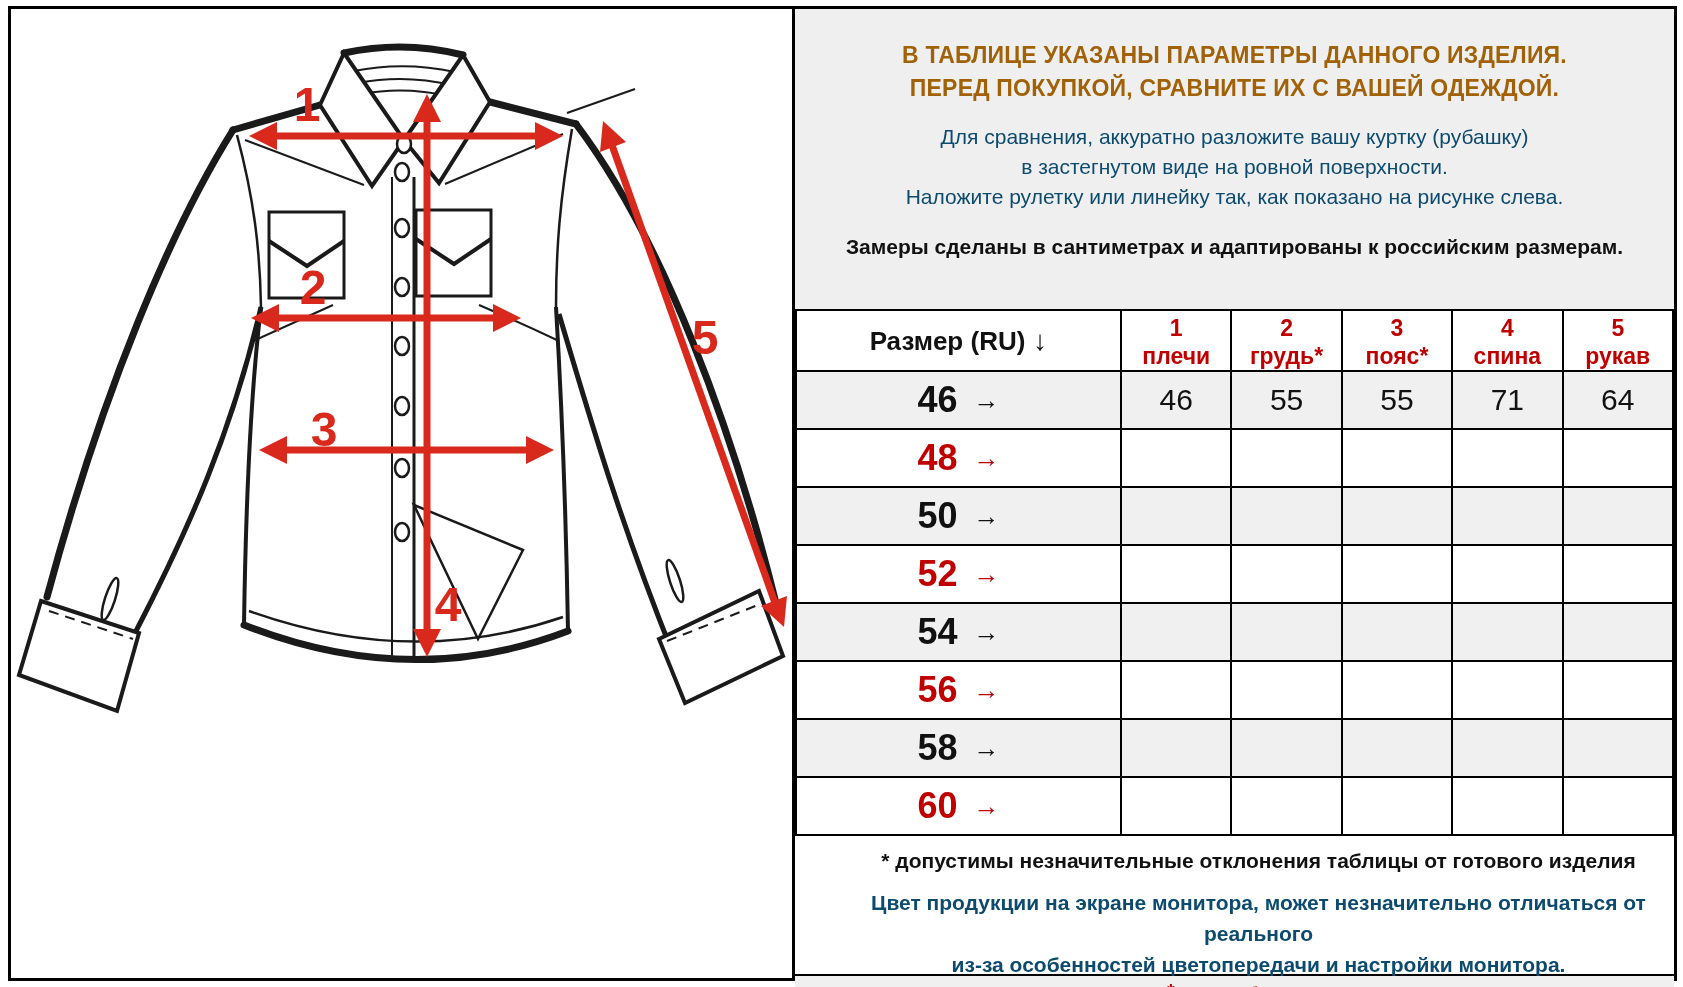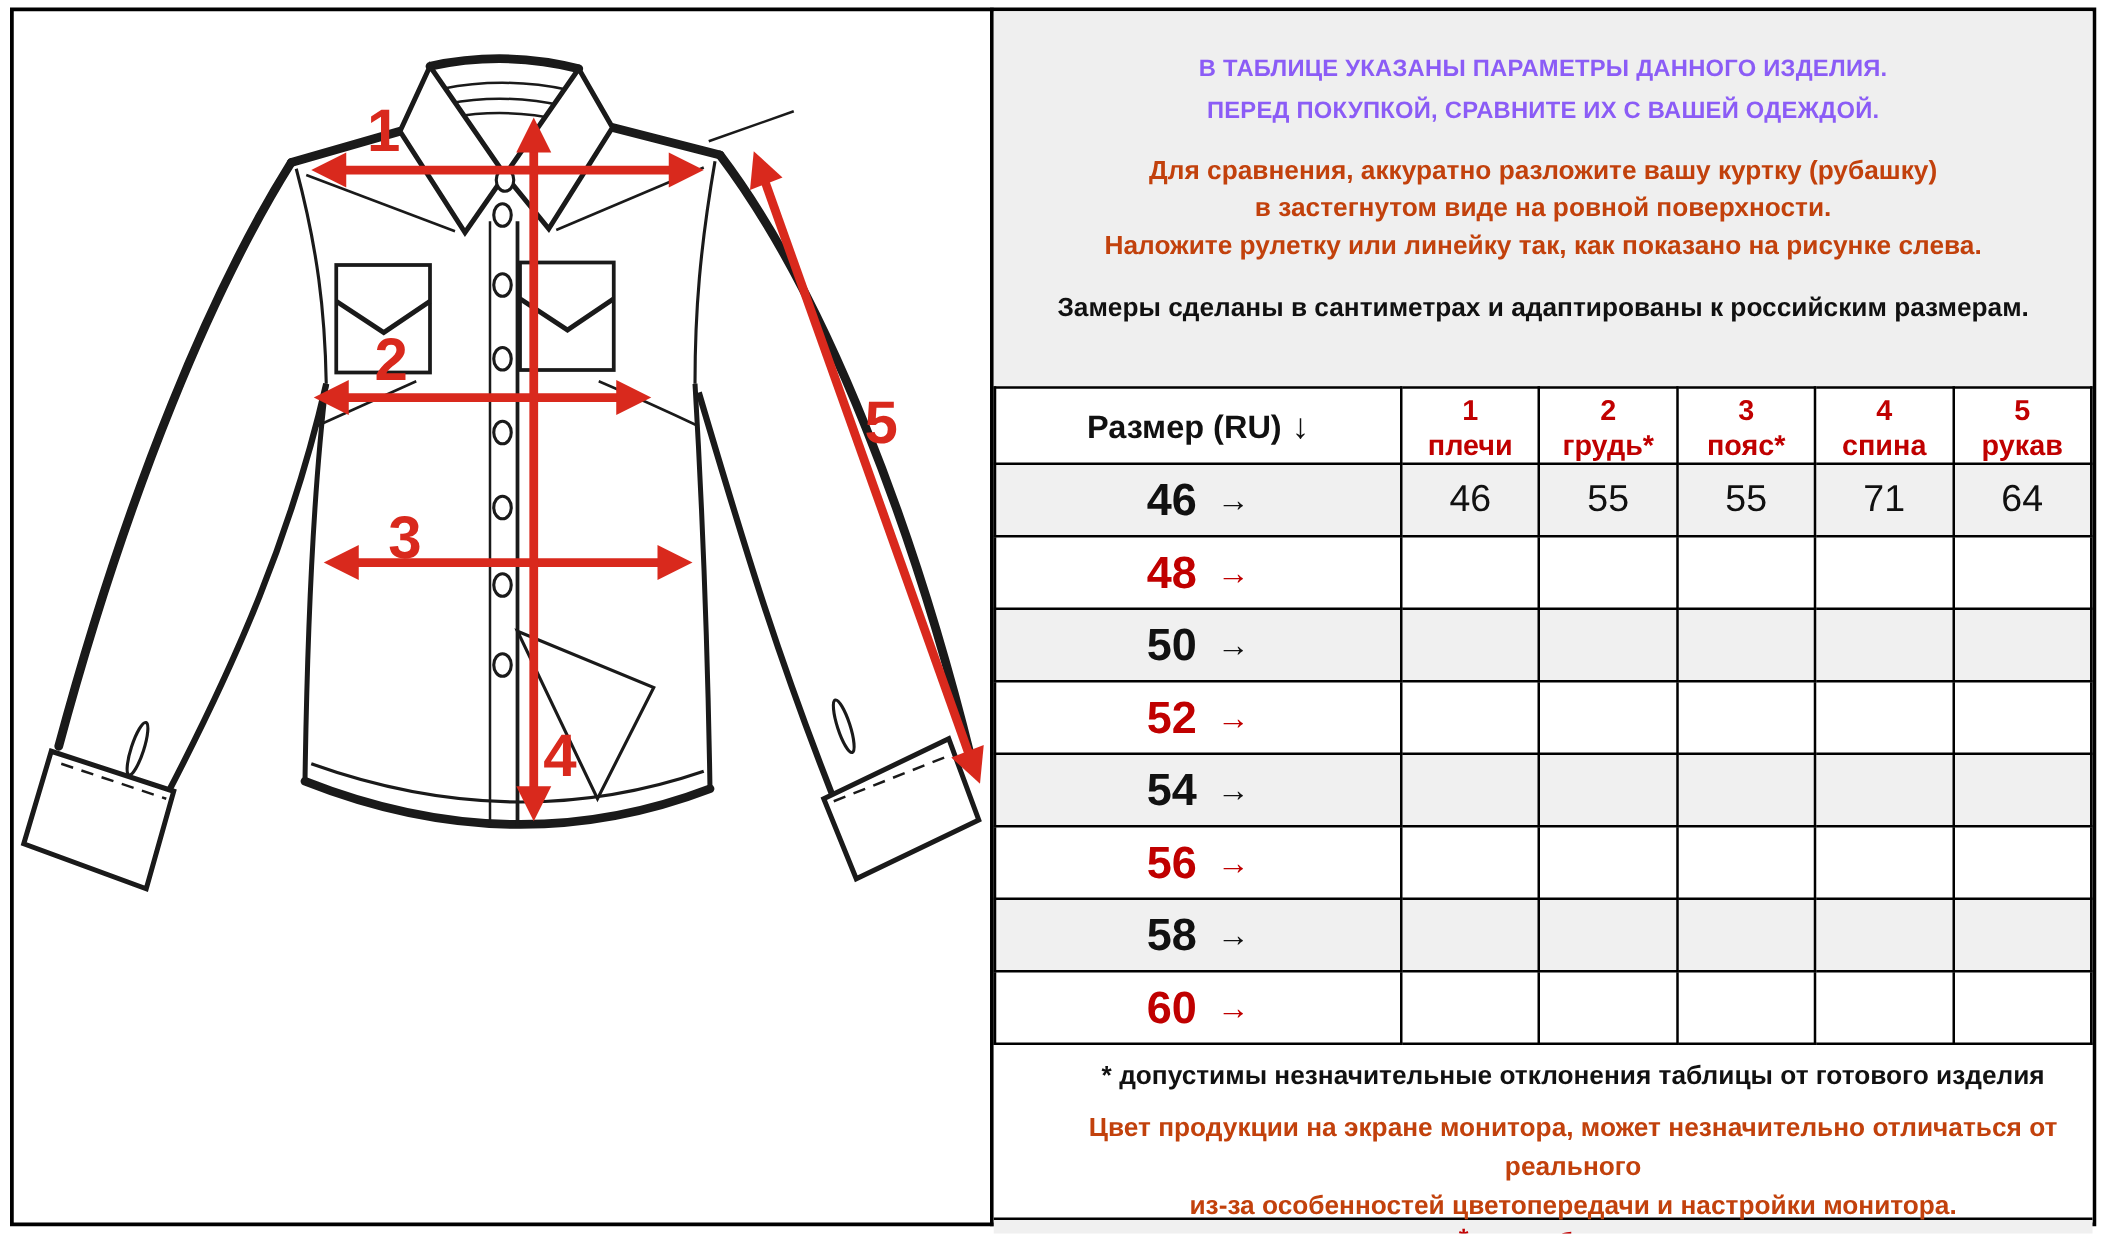--- a/index.html
+++ b/index.html
@@ -16,22 +16,22 @@
   .mlabel{font:bold 48px "Liberation Sans","DejaVu Sans",sans-serif;fill:#d9291d;}
   
   #right-panel{
     position:absolute;left:792px;top:6px;width:885px;height:975px;
     border:3px solid #000;box-sizing:border-box;background:#fff;
   }
   .instructions{
     height:300px;background:#efefef;text-align:center;box-sizing:border-box;
     padding-top:30px;
   }
-  .instr-title{color:#8b5cf6;font-size:19px;font-weight:bold;line-height:33px;letter-spacing:.2px;}
-  .instr-body{color:#c2410c;font-size:21px;font-weight:bold;line-height:30px;margin-top:17px;}
+  .instr-title{color:#a16207;font-size:23px;font-weight:bold;line-height:33px;letter-spacing:.2px;}
+  .instr-body{color:#0c4a6e;font-size:21px;font-weight:normal;line-height:30px;margin-top:17px;}
   .instr-note{color:#111;font-size:21px;font-weight:bold;margin-top:23px;}
   
   table.size-table{border-collapse:collapse;width:100%;table-layout:fixed;}
   .size-table td,.size-table th{border:2px solid #000;text-align:center;vertical-align:middle;padding:0;}
   .size-table th{background:#fff;}
   .head-row{height:51px;}
   .body-row{height:58px;}
   .size-col-head{font-size:26px;font-weight:bold;color:#111;}
   .down-arrow{font-weight:400;font-size:28px;margin-left:8px;}
   .col-num{display:block;color:#c00000;font-size:23px;font-weight:bold;line-height:28px;margin-top:3px;}
@@ -40,21 +40,21 @@
   .size-cell .row-arrow{font-size:26px;font-weight:400;margin-left:16px;position:relative;top:-3px;}
   .size-cell.red, .size-cell.red .row-arrow{color:#c00000;}
   .val-cell{font-size:30px;font-weight:400;color:#111;background:#fff;}
   tr.alt .val-cell, tr.alt .size-cell{background:#f0f0f0;}
   
   .footnotes{
     height:140px;background:#fff;text-align:center;box-sizing:border-box;
     padding-top:13px;border-bottom:2px solid #000;padding-left:48px;
   }
   .fn1{color:#111;font-size:21px;font-weight:bold;margin-bottom:14px;}
-  .fn2{color:#c2410c;font-size:21px;font-weight:bold;line-height:31px;}
+  .fn2{color:#0c4a6e;font-size:21px;font-weight:bold;line-height:31px;}
   .bottom-bar{
     height:36px;background:#f0f0f0;display:flex;align-items:center;justify-content:center;
     color:#c00000;font-size:20px;font-weight:bold;
   }
   .bottom-bar .star{margin-right:12px;position:relative;top:-3px;}
 </style>
 </head>
 <body>
 
 <div id="stage">

